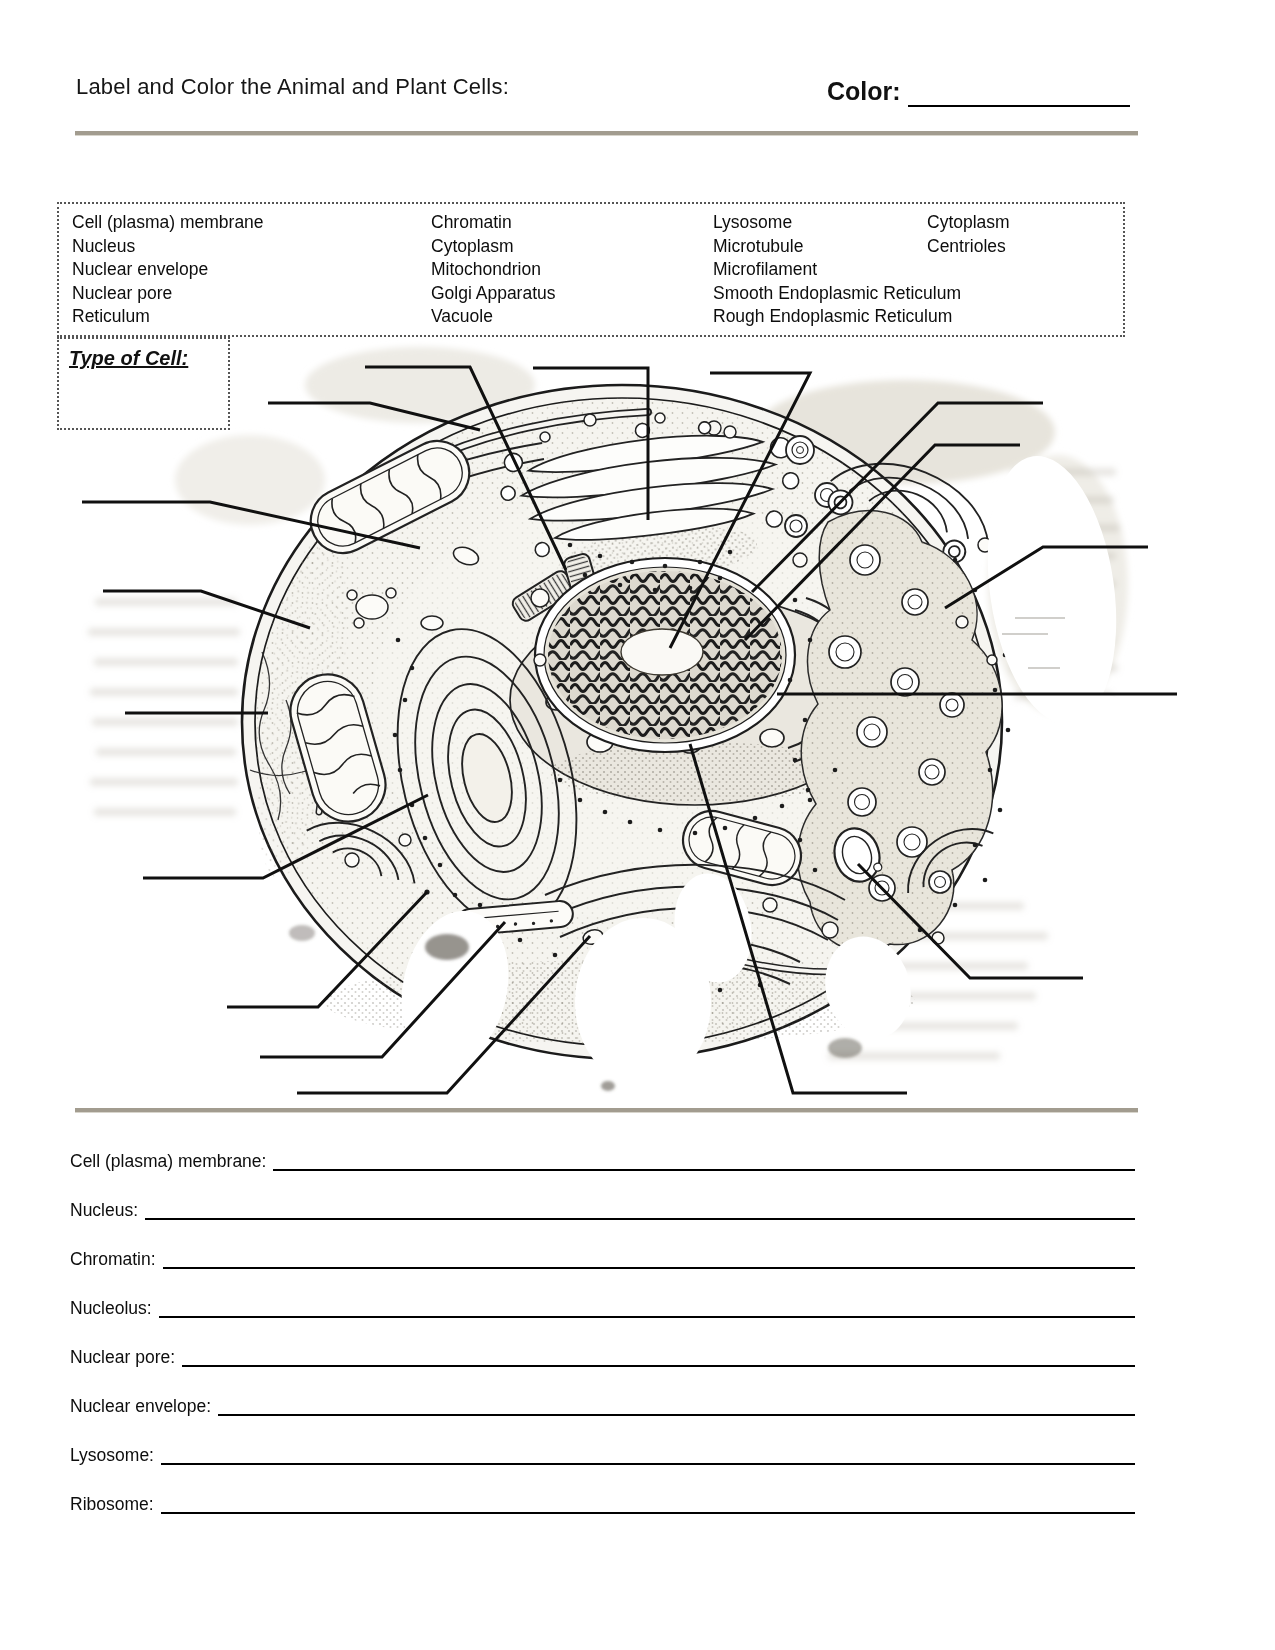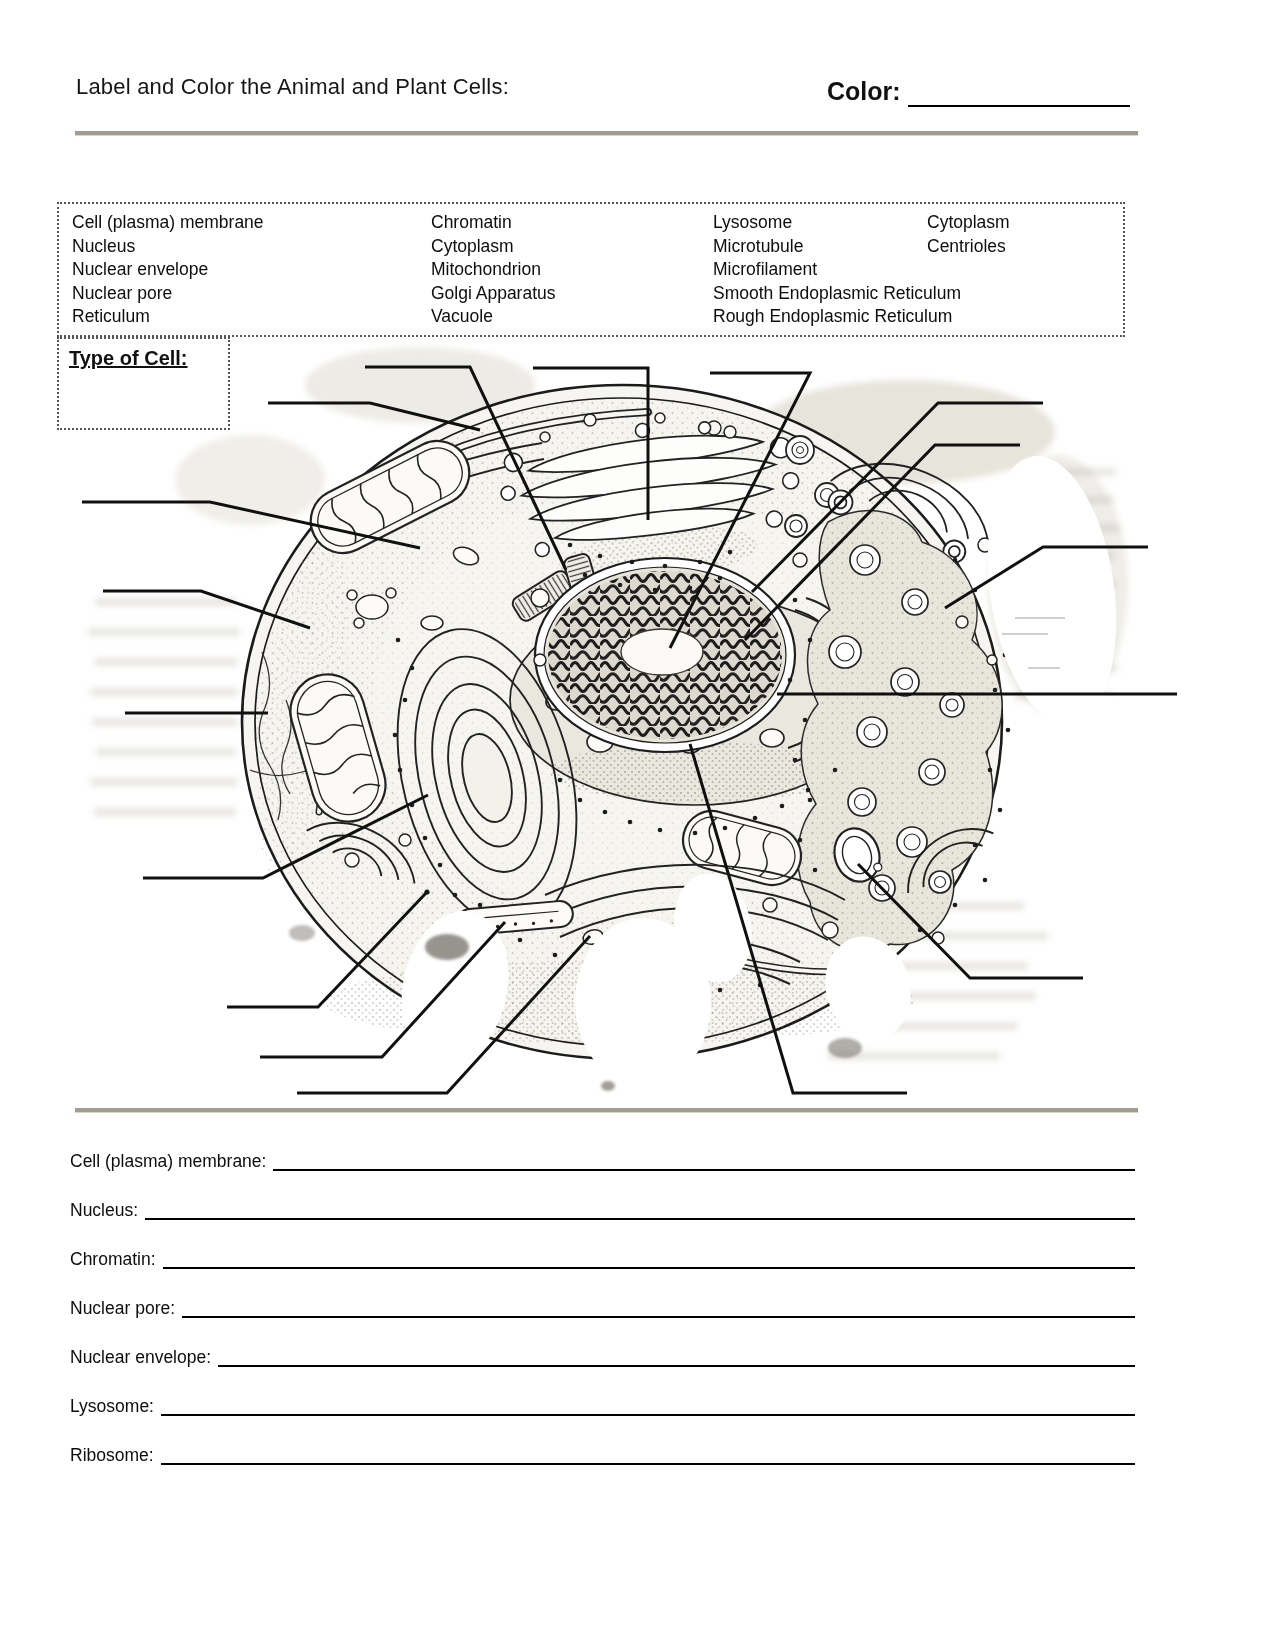--- a/index.html
+++ b/index.html
@@ -13,21 +13,21 @@
   .hrule{position:absolute;left:75px;width:1063px;height:4px;background:#a29c8f;border-bottom:1.5px solid #d8d5cc;}
   .hr1{top:131px}.hr2{top:1108px}
   .instructions{position:absolute;left:70px;top:142px;width:1015px;font-size:17.5px;font-weight:bold;line-height:23px;color:#0c0c0c;}
   
   .wordbank{position:absolute;left:57px;top:202px;width:1068px;height:135px;border:2px dotted #555;box-sizing:border-box;}
   .wb-col{position:absolute;top:7px;}
   .wb-item{font-size:17.5px;line-height:23.6px;white-space:nowrap;color:#0d0d0d;}
   .col0{left:13px}.col1{left:372px}.col2{left:654px}.col3{left:868px}
   
   .typebox{position:absolute;left:57px;top:337px;width:173px;height:93px;border:2px dotted #555;box-sizing:border-box;}
-  .typebox .lbl{margin:8px 0 8px 10px;font-size:20px;font-weight:bold;text-decoration:underline;white-space:nowrap;}
+  .typebox .lbl{margin:8px 0 8px 10px;font-size:20px;font-weight:bold;text-decoration:underline;white-space:nowrap;font-style:italic;}
   
   .diagram{position:absolute;left:0;top:330px;width:1275px;height:780px;}
   
   .answers{position:absolute;left:70px;top:1141px;width:1065px;}
   .ans-row{display:flex;align-items:flex-end;height:30px;margin-bottom:19px;}
   .ans-label{font-size:17.5px;line-height:1.1;white-space:nowrap;color:#0d0d0d;}
   .fill-line{flex:1;margin-left:7px;border-bottom:2px solid #000;height:1px;}
 </style>
 </head>
 <body>
@@ -478,20 +478,24 @@
     </div>
       <div class="ans-row">
       <span class="ans-label">Nucleus:</span>
       <span class="fill-line"></span>
     </div>
       <div class="ans-row">
       <span class="ans-label">Chromatin:</span>
       <span class="fill-line"></span>
     </div>
       <div class="ans-row">
+      <span class="ans-label">Nucleolus:</span>
+      <span class="fill-line"></span>
+    </div>
+      <div class="ans-row">
       <span class="ans-label">Nuclear pore:</span>
       <span class="fill-line"></span>
     </div>
       <div class="ans-row">
       <span class="ans-label">Nuclear envelope:</span>
       <span class="fill-line"></span>
     </div>
       <div class="ans-row">
       <span class="ans-label">Lysosome:</span>
       <span class="fill-line"></span>

